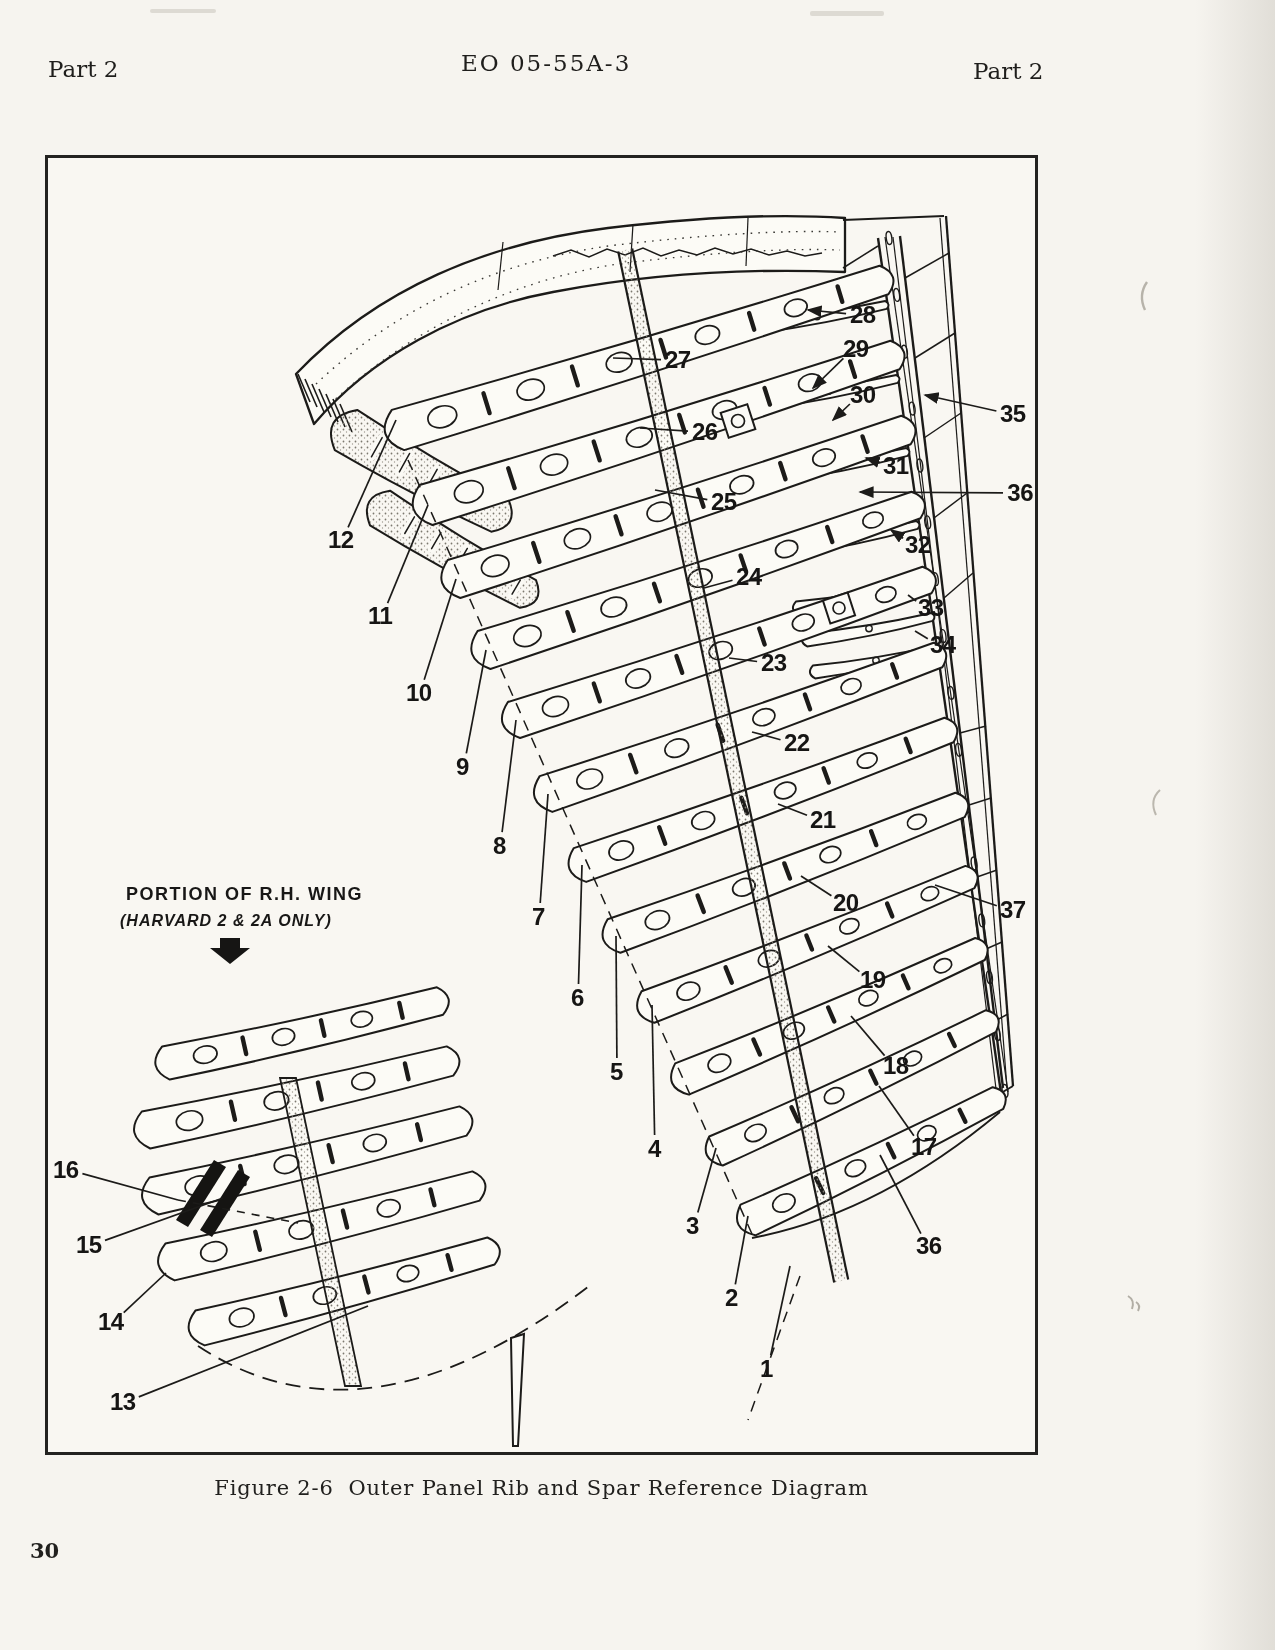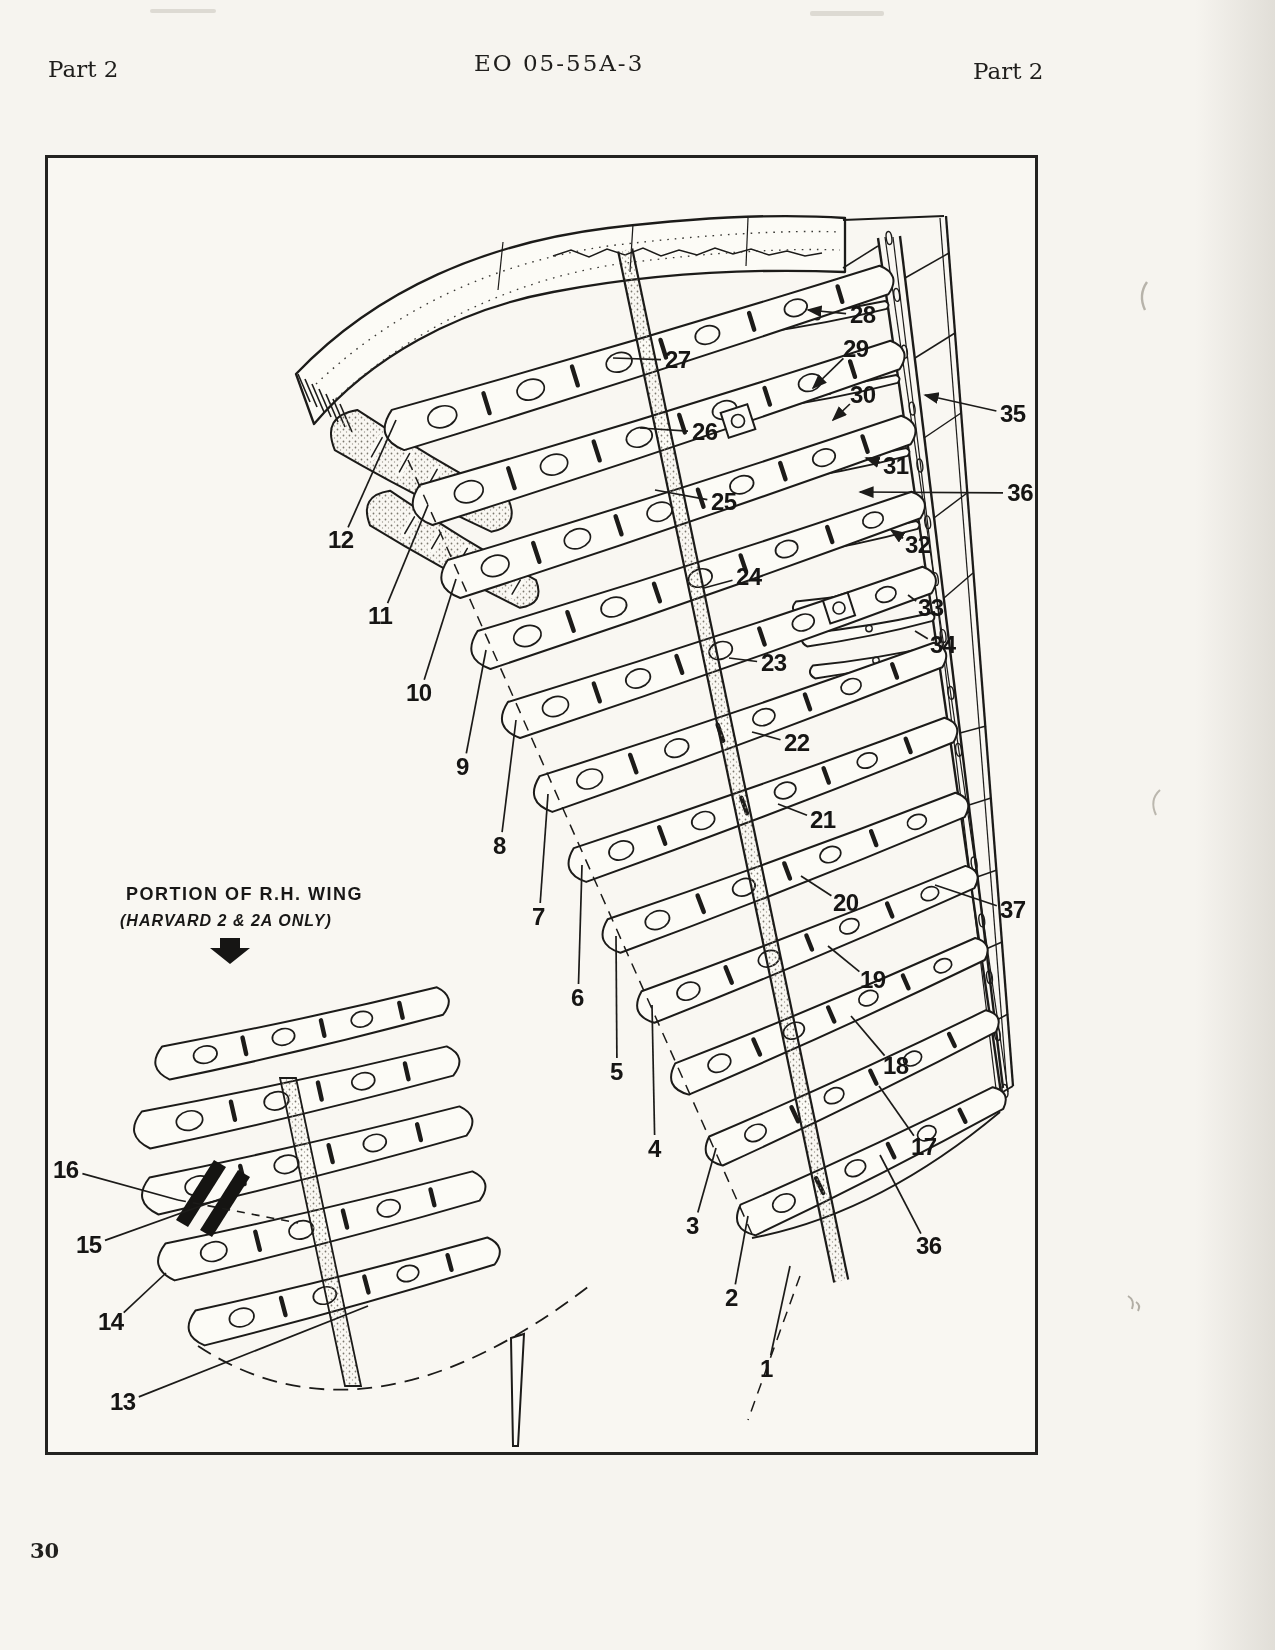--- a/index.html
+++ b/index.html
@@ -13,21 +13,21 @@
            letter-spacing:.8px;white-space:pre;color:#21201e;}
   .pageno{position:absolute;left:30px;top:1538px;font-size:21px;font-weight:bold;color:#21201e;}
   .smudge{position:absolute;background:#c9c5bc;opacity:.55;border-radius:2px;pointer-events:none;}
   svg text{user-select:none;}
 </style>
 </head>
 <body>
 
 <div class="page">
   <span class="hdr" style="left:48px;top:56px;">Part 2</span>
-  <span class="hdr" style="left:474px;top:50px;letter-spacing:2px;">EO 05-55A-3</span>
+  <span class="hdr" style="left:461px;top:50px;letter-spacing:2px;">EO 05-55A-3</span>
   <span class="hdr" style="left:973px;top:58px;">Part 2</span>
 
   <div class="smudge" style="left:150px;top:9px;width:66px;height:4px;"></div>
   <div class="smudge" style="left:810px;top:11px;width:74px;height:5px;"></div>
 
   <div id="frame">
     <svg id="diagram" viewBox="0 0 987 1294" width="987" height="1294">
         <defs>
           <pattern id="stip" width="6" height="6" patternUnits="userSpaceOnUse">
             <circle cx="1.5" cy="1.5" r="0.9" fill="#7c786f"></circle>
@@ -387,14 +387,15 @@
         </g>
       </svg>
   </div>
 
   <svg style="position:absolute;left:1100px;top:250px;width:120px;height:1100px;pointer-events:none;">
     <path d="M47,32 q-9,13 -2,28" stroke="#b7b3aa" stroke-width="2.4" fill="none"></path>
     <path d="M60,540 q-11,10 -4,25" stroke="#bbb7ae" stroke-width="2" fill="none"></path>
     <path d="M28,1046 q7,4 4,13 M36,1052 q5,3 2,9" stroke="#b2aea5" stroke-width="2" fill="none"></path>
   </svg>
 
+  <div class="caption">Figure 2-6  Outer Panel Rib and Spar Reference Diagram</div>
   <div class="pageno">30</div>
 </div>
 
 </body></html>

